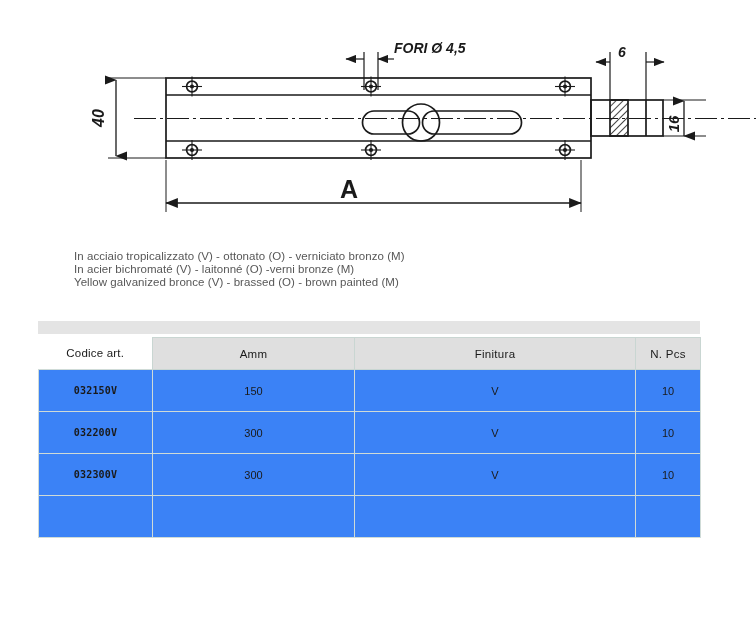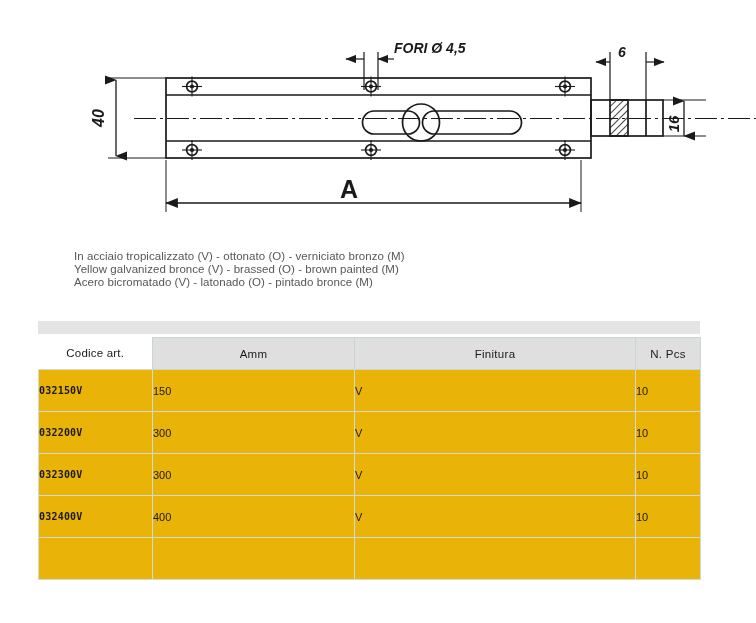--- a/index.html
+++ b/index.html
@@ -86,24 +86,25 @@
   table#product-table thead th.th-code {
     background: #ffffff;
     border: none;
     letter-spacing: 0.2px;
   }
 
   table#product-table tbody td {
     height: 41px;
     font-size: 11px;
     color: #1a1a1a;
+    text-align: center;
     vertical-align: middle;
     padding: 0;
     border: 1px solid #cfdbd7;
-    background: #eab308;
+    background: #3b82f6;
   }
   table#product-table tbody td.td-code {
     font-family: "DejaVu Sans Mono", "Liberation Mono", monospace;
     font-size: 10px;
     font-weight: bold;
     letter-spacing: 0.2px;
   }
   table#product-table tbody tr.row-partial td {
     height: 41px;
   }
@@ -248,22 +249,22 @@
 
       <text x="663" y="124" font-family="'Liberation Sans', sans-serif" font-size="15" font-weight="bold" font-style="italic" text-anchor="middle" transform="rotate(-90 663 124)">16</text>
 
       <text x="333" y="198" font-family="'Liberation Sans', sans-serif" font-size="25" font-weight="bold" text-anchor="middle">A</text>
     </g>
   </svg>
 </div>
 
 <div id="description-block">
   <div class="desc-line">In acciaio tropicalizzato (V) - ottonato (O) - verniciato bronzo (M)</div>
+  <div class="desc-line">In acier bichromaté (V) - laitonné (O) -verni bronze (M)</div>
   <div class="desc-line">Yellow galvanized bronce (V) - brassed (O) - brown painted (M)</div>
-  <div class="desc-line">Acero bicromatado (V) - latonado (O) - pintado bronce (M)</div>
 </div>
 
 <div id="table-top-strip"></div>
 
 <div id="product-table-wrap">
   <table id="product-table">
     <colgroup>
       <col class="c-code">
         <col class="c-amm">
         <col class="c-fin">
@@ -289,26 +290,20 @@
         <td>300</td>
         <td>V</td>
         <td>10</td>
       </tr>
       <tr>
         <td class="td-code">032300V</td>
         <td>300</td>
         <td>V</td>
         <td>10</td>
       </tr>
-      <tr>
-        <td class="td-code">032400V</td>
-        <td>400</td>
-        <td>V</td>
-        <td>10</td>
-      </tr>
       <tr class="row-partial">
         <td class="td-code"></td>
         <td></td>
         <td></td>
         <td></td>
       </tr>
     </tbody>
   </table>
 </div>
 

